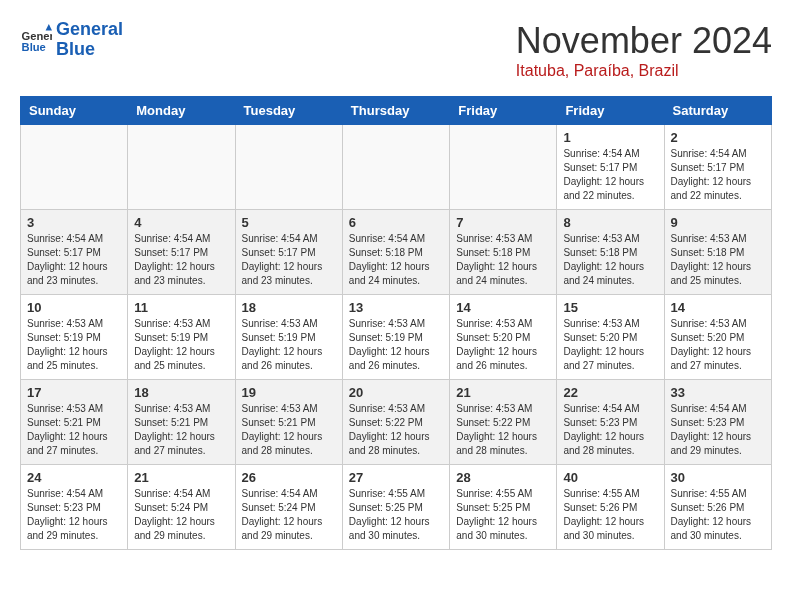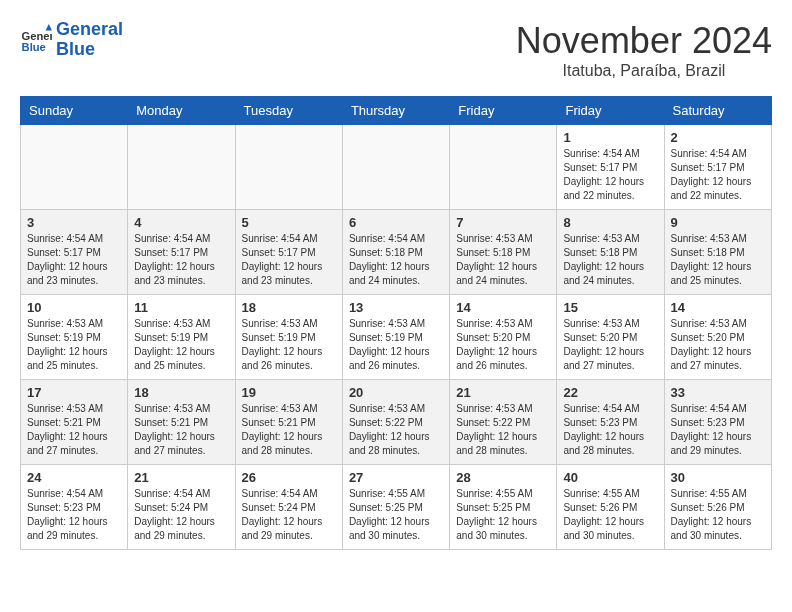--- a/index.html
+++ b/index.html
@@ -28,42 +28,42 @@
       line-height: 1.1;
     }
     .logo-text span {
       color: #1a5fb4;
     }
     .logo-icon {
       width: 32px;
       height: 32px;
     }
     .title-block {
-      text-align: center;
+      text-align: left;
     }
     .month-title {
       font-size: 36px;
       font-weight: normal;
       color: #333;
     }
     .subtitle {
       font-size: 16px;
-      color: #404040;
+      color: #b91c1c;
     }
     .calendar {
       width: 100%;
       border-collapse: collapse;
     }
     .calendar th {
       background-color: #1a5fb4;
       color: #fff;
       text-align: left;
       padding: 6px 8px;
       font-size: 13px;
-      font-weight: normal;
+      font-weight: bold;
       border: 1px solid #1a5fb4;
     }
     .calendar td {
       border: 1px solid #ccc;
       vertical-align: top;
       padding: 5px 6px;
       font-size: 11px;
       color: #333;
       background: #fff;
       width: 108px;

